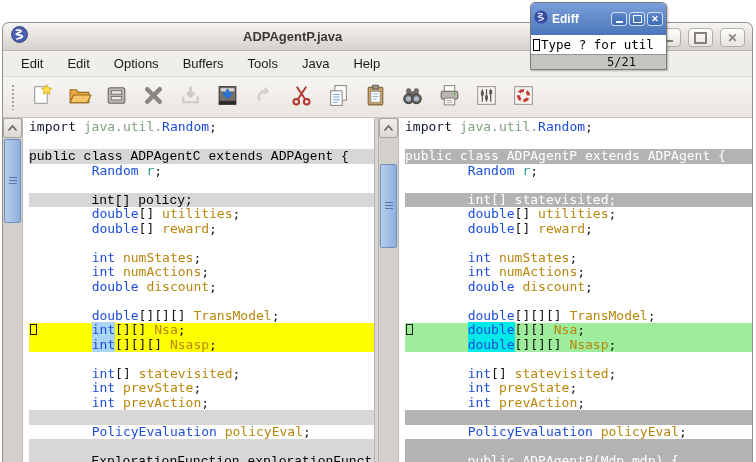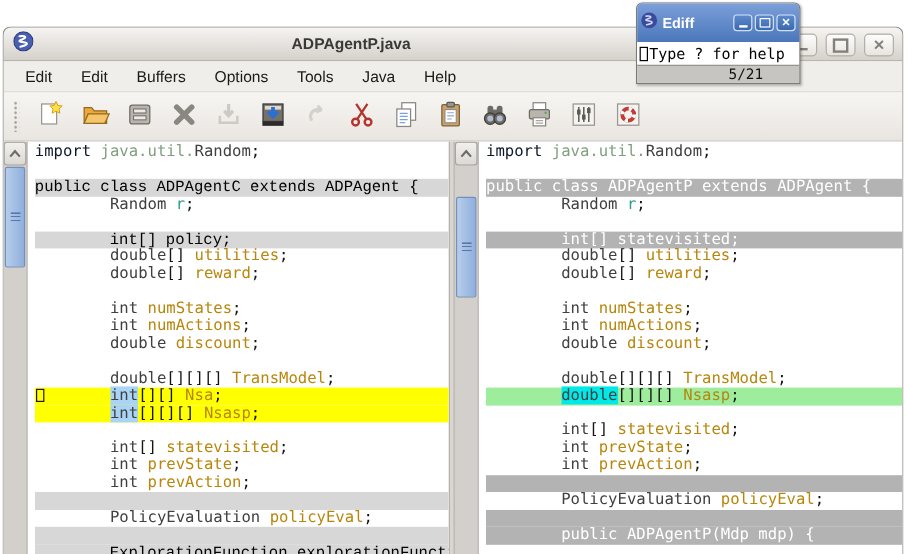--- a/index.html
+++ b/index.html
@@ -70,21 +70,21 @@
   .line { position:relative; height:14.5px; white-space:pre; }
   .line.ga { background:#d7d7d7; }
   .line.ga .tok { color:#000000;font-family:Liberation Mono, monospace; }
   .line.gb { background:#b3b3b3; }
   .line.gb .tok { color:#ffffff; }
   .line.ac { background:#ffff00; }
   .line.bc { background:#9ded9d; }
   .tok.pln { color:#141414; }
   .tok.kw  { color:#0f172a; }
   .tok.pkg { color:#7f9f7f; }
-  .tok.typ { color:#404040;text-align:center; }
+  .tok.typ { color:#1d4ed8;text-align:center; }
   .tok.var { color:#b8860b; }
   .tok.cst { color:#2e9a9a; }
   .tok.fa  { background:#a9d4f6; }
   .tok.fb  { background:#00e9e9; }
   .cursorbox { position:absolute; left:1px; top:1px; width:7px; height:11px;
                border:1px solid #1a1a1a; }
 
   
   .ediff-win { position:absolute; left:530px; top:2px; width:137px; z-index:20;
                border:1px solid #7a7a78; border-radius:5px 5px 0 0;
@@ -129,22 +129,22 @@
       <div class="win-controls">
         <div class="wc-btn wc-min"></div>
         <div class="wc-btn wc-max"></div>
         <div class="wc-btn wc-close"></div>
       </div>
     </div>
 
     <div class="menubar" id="menubar">
         <span class="menu-item">Edit</span>
         <span class="menu-item">Edit</span>
+        <span class="menu-item">Options</span>
         <span class="menu-item">Buffers</span>
-        <span class="menu-item">Options</span>
         <span class="menu-item">Tools</span>
         <span class="menu-item">Java</span>
         <span class="menu-item">Help</span>
       </div>
 
     <div class="toolbar">
       <div class="tb-handle"></div>
       <span id="toolbuttons" style="display:flex;align-items:center">
           <button class="tool-btn">
             <span><svg viewBox="0 0 24 24">
@@ -312,20 +312,21 @@
             <div class="line"></div>
             <div class="line gb"><span class="tok pln">        int[] statevisited;</span></div>
             <div class="line"><span class="tok pln">        </span><span class="tok typ">double</span><span class="tok pln">[] </span><span class="tok var">utilities</span><span class="tok pln">;</span></div>
             <div class="line"><span class="tok pln">        </span><span class="tok typ">double</span><span class="tok pln">[] </span><span class="tok var">reward</span><span class="tok pln">;</span></div>
             <div class="line"></div>
             <div class="line"><span class="tok pln">        </span><span class="tok typ">int</span><span class="tok pln"> </span><span class="tok var">numStates</span><span class="tok pln">;</span></div>
             <div class="line"><span class="tok pln">        </span><span class="tok typ">int</span><span class="tok pln"> </span><span class="tok var">numActions</span><span class="tok pln">;</span></div>
             <div class="line"><span class="tok pln">        </span><span class="tok typ">double</span><span class="tok pln"> </span><span class="tok var">discount</span><span class="tok pln">;</span></div>
             <div class="line"></div>
             <div class="line"><span class="tok pln">        </span><span class="tok typ">double</span><span class="tok pln">[][][] </span><span class="tok var">TransModel</span><span class="tok pln">;</span></div>
+            <div class="line bc"><span class="cursorbox"></span><span class="tok pln">        </span><span class="tok typ fb">double</span><span class="tok pln">[][] </span><span class="tok var">Nsa</span><span class="tok pln">;</span></div>
             <div class="line bc"><span class="tok pln">        </span><span class="tok typ fb">double</span><span class="tok pln">[][][] </span><span class="tok var">Nsasp</span><span class="tok pln">;</span></div>
             <div class="line"></div>
             <div class="line"><span class="tok pln">        </span><span class="tok typ">int</span><span class="tok pln">[] </span><span class="tok var">statevisited</span><span class="tok pln">;</span></div>
             <div class="line"><span class="tok pln">        </span><span class="tok typ">int</span><span class="tok pln"> </span><span class="tok var">prevState</span><span class="tok pln">;</span></div>
             <div class="line"><span class="tok pln">        </span><span class="tok typ">int</span><span class="tok pln"> </span><span class="tok var">prevAction</span><span class="tok pln">;</span></div>
             <div class="line gb"></div>
             <div class="line"><span class="tok pln">        </span><span class="tok typ">PolicyEvaluation</span><span class="tok pln"> </span><span class="tok var">policyEval</span><span class="tok pln">;</span></div>
             <div class="line gb"></div>
             <div class="line gb"><span class="tok pln">        public ADPAgentP(Mdp mdp) {</span></div>
           </div>
@@ -341,18 +342,18 @@
           <path d="M5 4 C10 3.4 11 5 7 6.5 C4 7.6 4 8 8 8.6 C12 9.2 12 10.6 5.6 12.2" stroke="#cfd6f5" stroke-width="1.6" fill="none" stroke-linecap="round"></path>
         </svg>
       </span>
       <span class="t">Ediff</span>
       <div class="ew-btn ew-min"></div>
       <div class="ew-btn ew-max"></div>
       <div class="ew-btn ew-close"></div>
     </div>
     <div class="ediff-body">
       <span class="mini-cursor"></span>
-      <span>Type ? for help</span>
+      <span>Type ? for util</span>
     </div>
     <div class="ediff-mode">5/21</div>
   </div>
 
 </div>
 
 </body></html>

